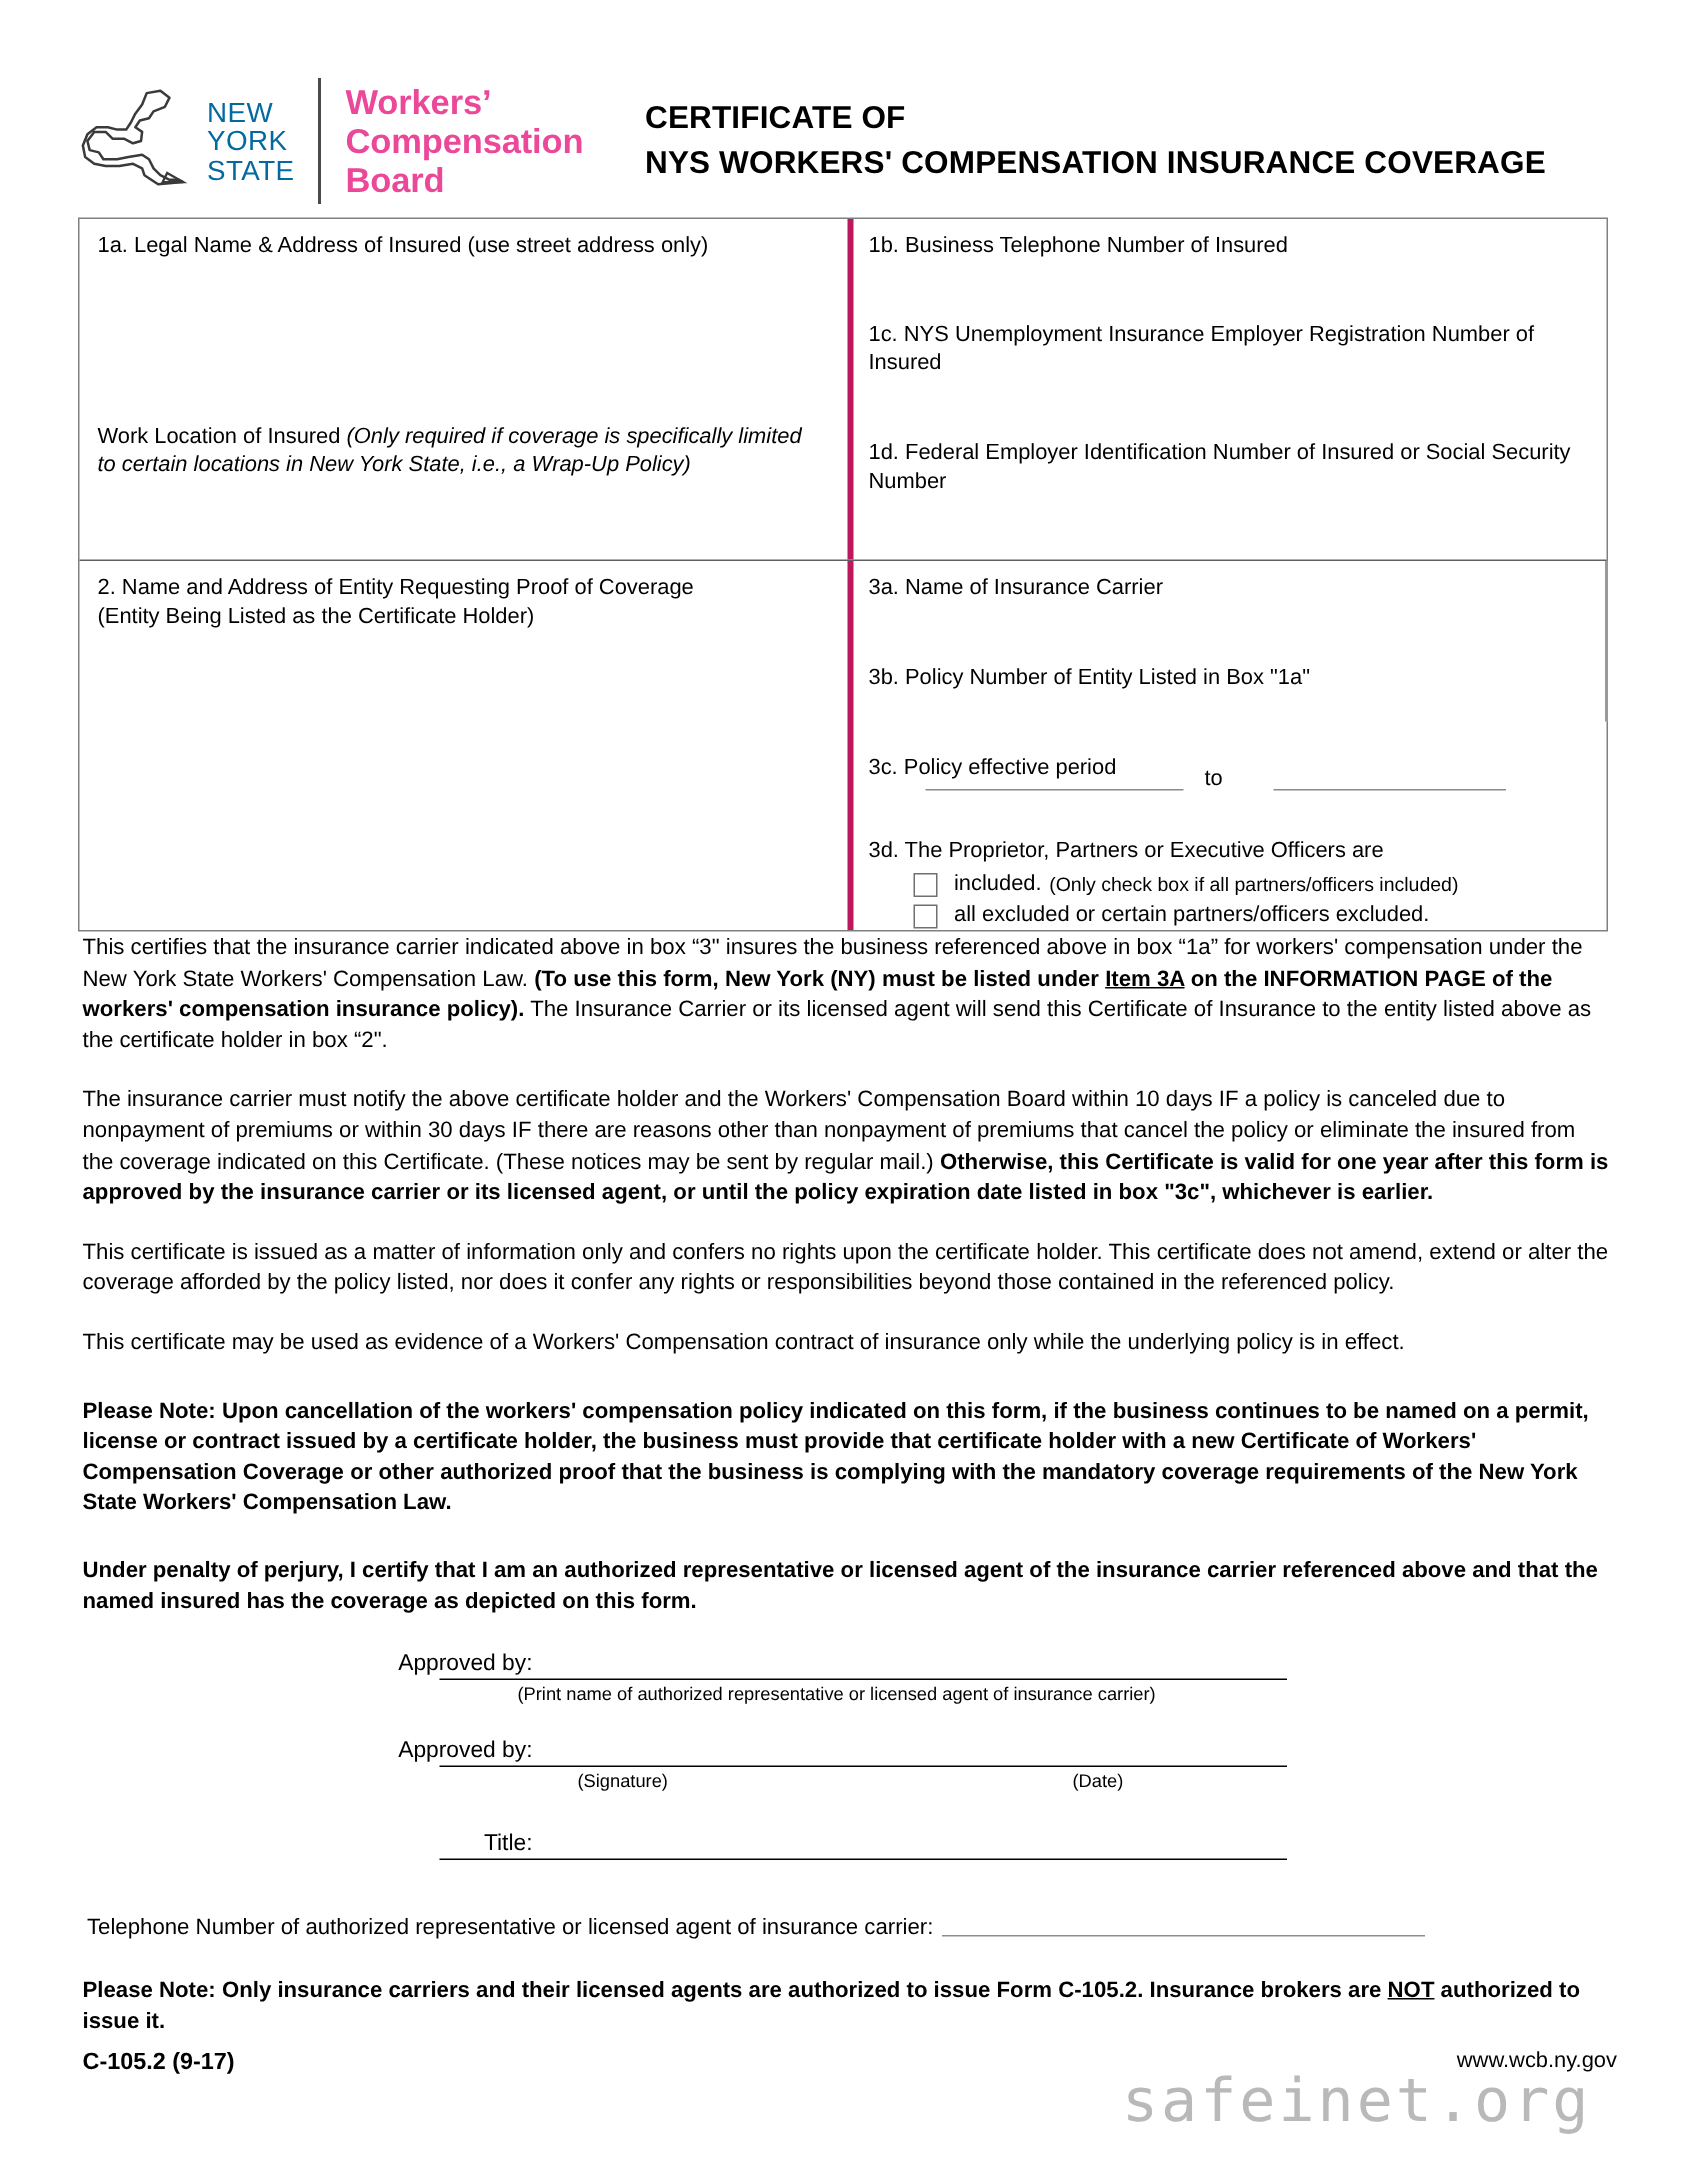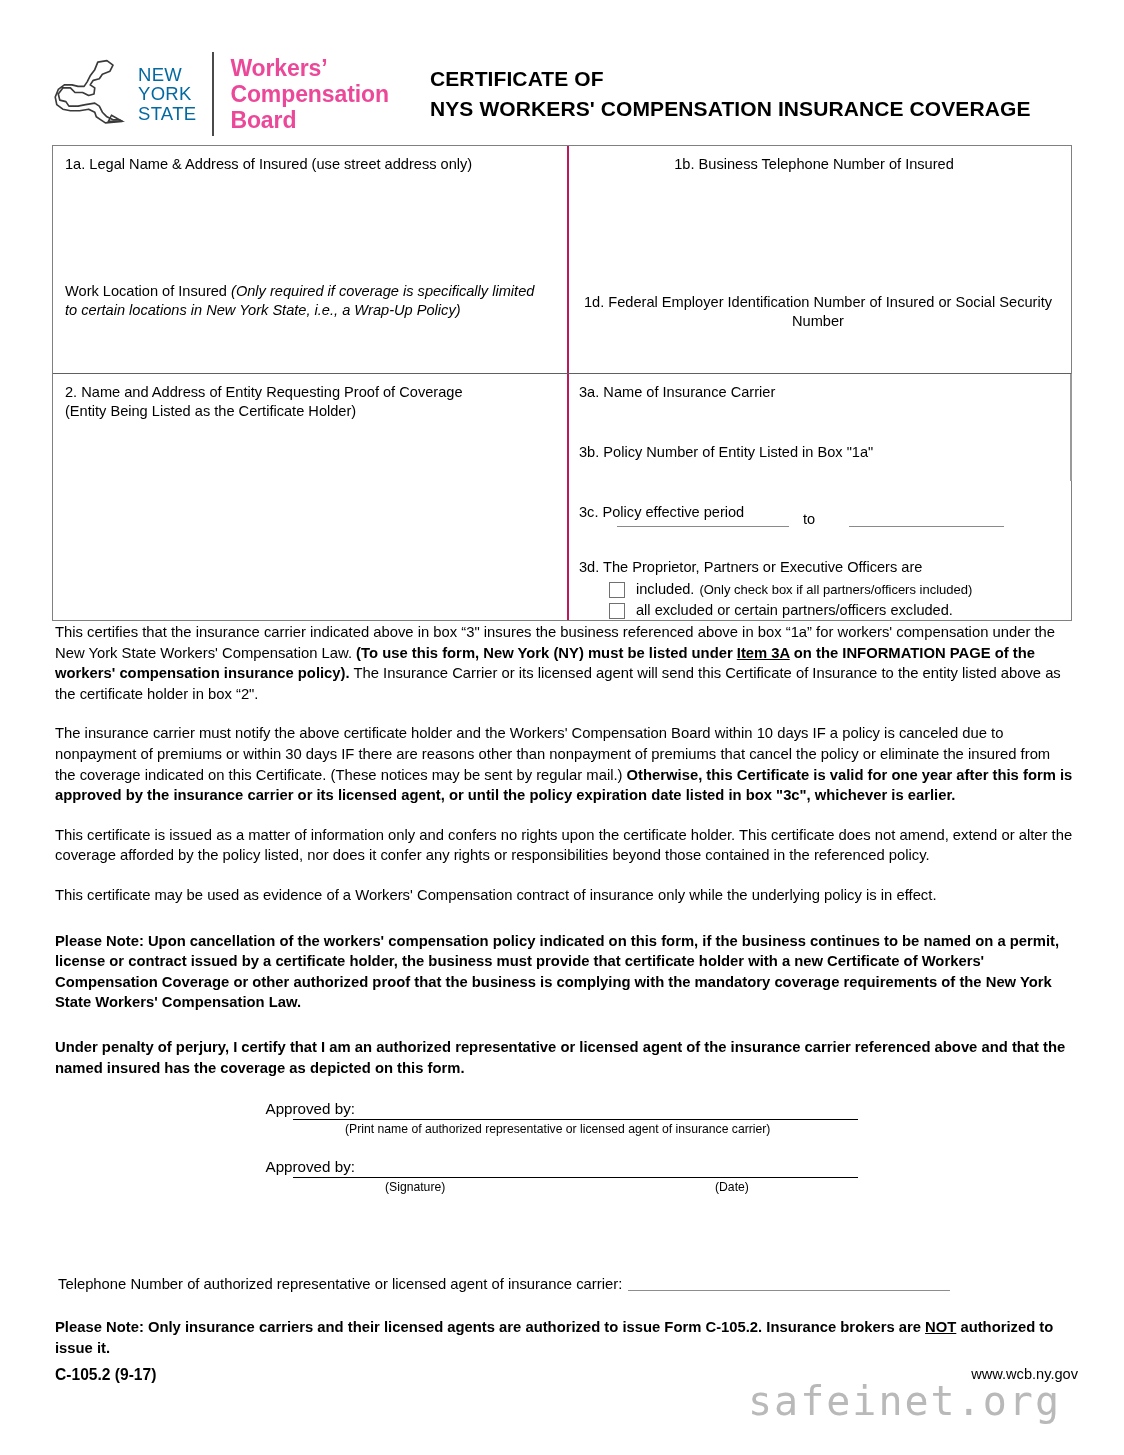--- a/index.html
+++ b/index.html
@@ -81,30 +81,29 @@
     display: flex;
     width: 100%;
     box-sizing: border-box;
   }
   .form-row.row1 { height: 227px; }
   .form-row.row2 { height: 247px; border-top: 1px solid #606060; }
 
   .cell-left {
     width: 516px;
     box-sizing: border-box;
-    border-right: 2px solid #be185d;
+    border-right: 4px solid #be185d;
     position: relative;
     padding: 9px 12px 0 12px;
   }
   .cell-right {
     flex: 1;
     box-sizing: border-box;
     position: relative;
     padding: 9px 10px 0 10px;
-    text-align: center;
   }
 
   .fld {
     font-size: 14.6px;
     line-height: 19px;
   }
   .fld-abs {
     position: absolute;
     font-size: 14.6px;
     line-height: 19px;
@@ -295,20 +294,21 @@
 
   <div class="form-row row1">
     <div class="cell-left">
       <div class="fld">1a. Legal Name &amp; Address of Insured (use street address only)</div>
       <div class="fld-abs" style="left:12px; top:136px; width:482px;">
         <span>Work Location of Insured </span><span class="ital">(Only required if coverage is specifically limited to certain locations in New York State, i.e., a Wrap-Up Policy)</span>
       </div>
     </div>
     <div class="cell-right">
       <div class="fld-abs" style="left:10px; top:9px; width:470px;">1b. Business Telephone Number of Insured</div>
+      <div class="fld-abs" style="left:10px; top:68px; width:462px;">1c. NYS Unemployment Insurance Employer Registration Number of Insured</div>
       <div class="fld-abs" style="left:10px; top:147px; width:478px;">1d. Federal Employer Identification Number of Insured or Social Security Number</div>
     </div>
   </div>
 
   <div class="form-row row2">
     <div class="cell-left">
       <div class="fld">2. Name and Address of Entity Requesting Proof of Coverage</div>
       <div class="fld">(Entity Being Listed as the Certificate Holder)</div>
     </div>
     <div class="cell-right">
@@ -363,20 +363,24 @@
     <div class="sig-caption" style="left:290px;">(Print name of authorized representative or licensed agent of insurance carrier)</div>
   </div>
 
   <div class="sig-line-row" style="height:62px;">
     <div class="sig-label">Approved by:</div>
     <div class="sig-rule"></div>
     <div class="sig-caption" style="left:330px;">(Signature)</div>
     <div class="sig-caption" style="left:660px;">(Date)</div>
   </div>
 
+  <div class="sig-line-row" style="height:44px;">
+    <div class="sig-label">Title:</div>
+    <div class="sig-rule"></div>
+  </div>
 </div>
 
 <div class="tele-row">
   <span>Telephone Number of authorized representative or licensed agent of insurance carrier:</span><span class="tele-rule"></span>
 </div>
 
 <div class="final-note">
   <span>Please Note: Only insurance carriers and their licensed agents are authorized to issue Form C-105.2. Insurance brokers are </span><span class="u">NOT</span><span> authorized to issue it.</span>
 </div>
 

